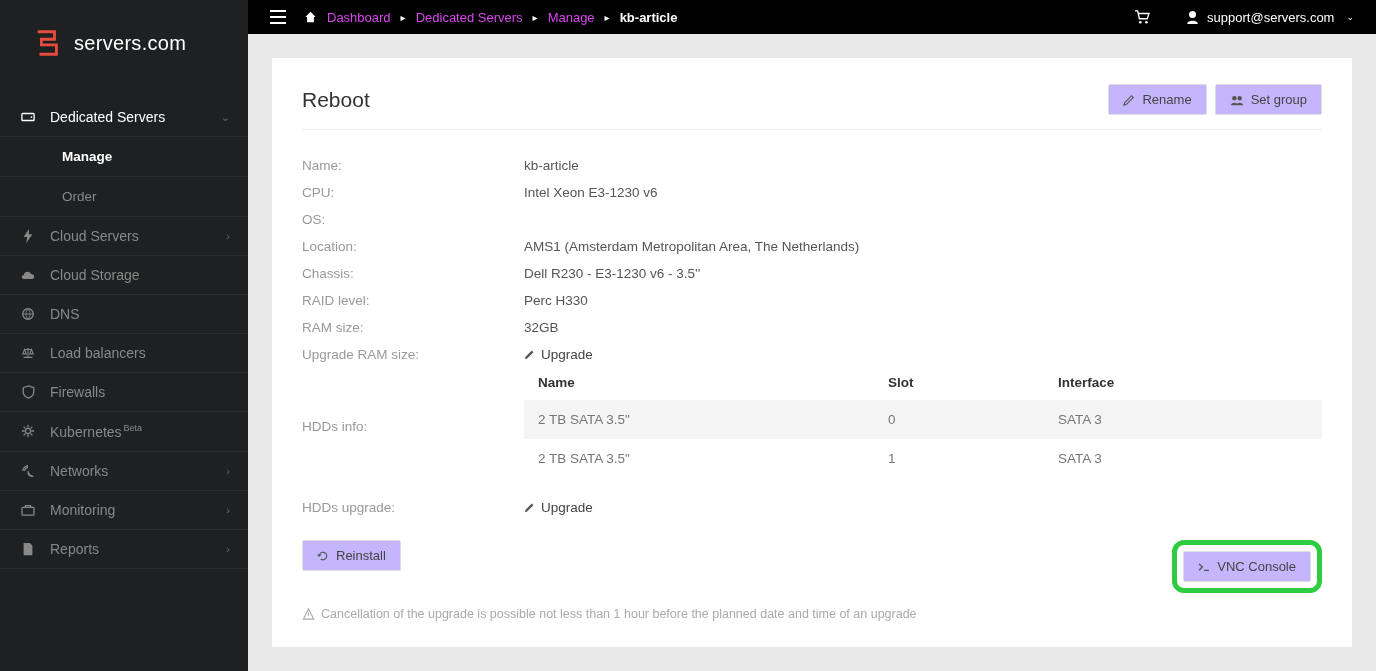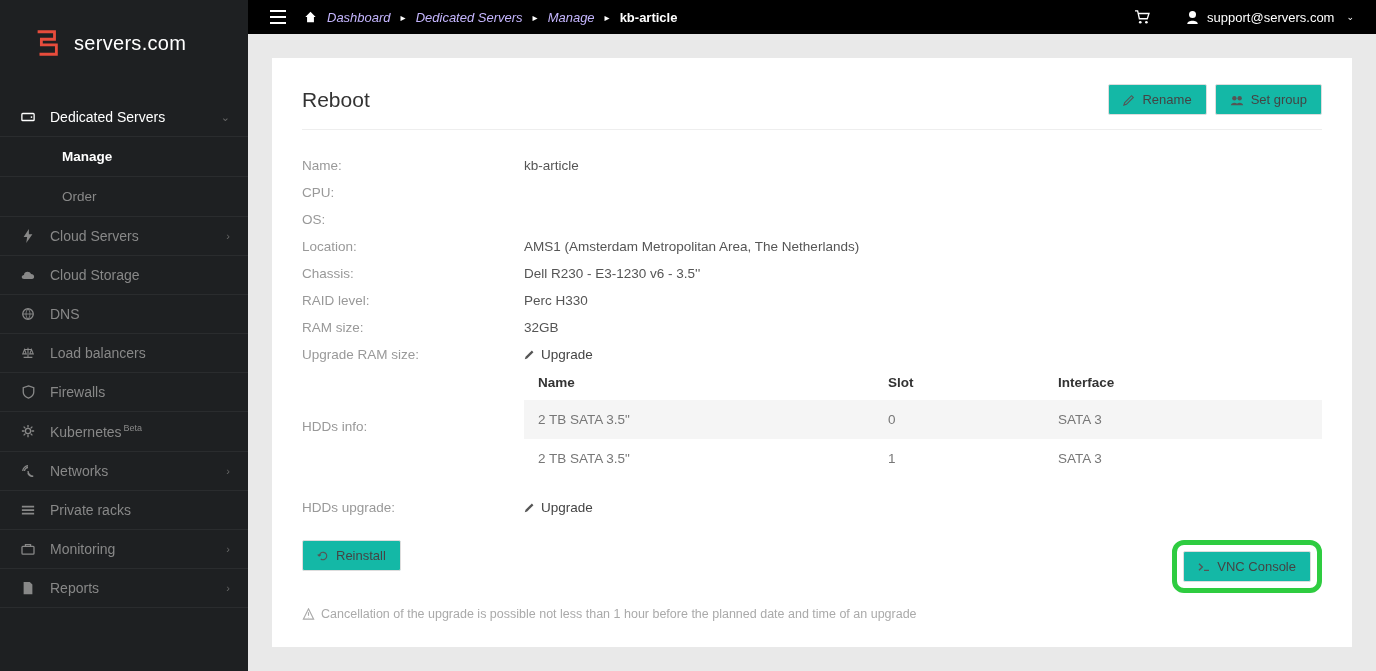--- a/index.html
+++ b/index.html
@@ -27,35 +27,35 @@
 .beta-tag { font-size: 9px; color: #888; vertical-align: super; margin-left: 2px; }
 
 
 .main-col { flex: 1; display: flex; flex-direction: column; }
 
 
 .topbar { background: #000; color: #fff; height: 45px; display: flex; align-items: center; padding: 0 22px; font-size: 13px; }
 .topbar .hamburger { margin-right: 18px; cursor: pointer; }
 .topbar .crumb { display: flex; align-items: center; gap: 10px; }
 .topbar .crumb-sep { font-size: 10px; color: #fff; }
-.topbar .crumb-link { color: #c4b5fd; cursor: pointer; font-style: italic; }
+.topbar .crumb-link { color: #d946ef; cursor: pointer; }
 .topbar .crumb-current { font-weight: 700; }
 .topbar .spacer { flex: 1; }
 .topbar .cart-icon, .topbar .user-area { cursor: pointer; display: flex; align-items: center; gap: 8px; }
 .topbar .cart-icon { margin-right: 36px; }
 .topbar .user-area { font-size: 13px; }
 .topbar .user-caret { font-size: 9px; margin-left: 4px; }
 
 
 .content-wrap { padding: 24px; }
 .card { background: #fff; padding: 26px 30px 26px 30px; }
 
 .card-header { display: flex; align-items: center; margin-bottom: 14px; }
 .card-title { font-size: 21px; color: #333; font-weight: 500; flex: 1; }
-.btn { background: #14b8a6; border: 1px solid #ddd; padding: 7px 14px; font-size: 13px; color: #444; cursor: pointer; display: inline-flex; align-items: center; gap: 7px; border-radius: 2px; }
+.btn { background: #c4b5fd; border: 1px solid #ddd; padding: 7px 14px; font-size: 13px; color: #444; cursor: pointer; display: inline-flex; align-items: center; gap: 7px; border-radius: 2px; }
 .btn + .btn { margin-left: 8px; }
 .hr { border: none; border-top: 1px solid #eee; margin-bottom: 22px; }
 
 .detail-row { display: flex; padding: 6px 0; font-size: 13.5px; }
 .detail-label { width: 222px; color: #999; }
 .detail-value { color: #555; flex: 1; }
 .upgrade-link { color: #444; cursor: pointer; display: inline-flex; align-items: center; gap: 6px; }
 
 
 .hdd-table { flex: 1; }
@@ -170,28 +170,20 @@
       <div class="nav-item top-level">
         <span class="nav-icon">
           <svg width="14" height="14" viewBox="0 0 16 16">
               <path d="M2 8 C2 5 5 2 8 2 M4 8 C4 6 6 4 8 4 M8 8 C8 11 11 14 14 14 M8 10 C8 12 10 14 12 14" fill="none" stroke="currentColor" stroke-width="1.5"></path>
             </svg>
         </span>
         <span class="nav-label">Networks</span>
         <span class="chevron">›</span>
       </div>
 
-      <div class="nav-item top-level">
-        <span class="nav-icon">
-          <svg width="14" height="12" viewBox="0 0 16 12">
-              <path d="M1 2 H15 M1 6 H15 M1 10 H15" stroke="currentColor" stroke-width="2"></path>
-            </svg>
-        </span>
-        <span class="nav-label">Private racks</span>
-      </div>
 
       <div class="nav-item top-level">
         <span class="nav-icon">
           <svg width="14" height="12" viewBox="0 0 16 14">
               <rect x="1" y="4" width="14" height="9" rx="1" fill="none" stroke="currentColor" stroke-width="1.5"></rect>
               <path d="M5 4 V2 H11 V4" fill="none" stroke="currentColor" stroke-width="1.5"></path>
             </svg>
         </span>
         <span class="nav-label">Monitoring</span>
         <span class="chevron">›</span>
@@ -277,20 +269,21 @@
           </button>
         </div>
         <hr class="hr">
 
         <div class="detail-row">
           <div class="detail-label">Name:</div>
           <div class="detail-value">kb-article</div>
         </div>
         <div class="detail-row">
           <div class="detail-label">CPU:</div>
+          <div class="detail-value">Intel Xeon E3-1230 v6</div>
         </div>
         <div class="detail-row">
           <div class="detail-label">OS:</div>
         </div>
         <div class="detail-row">
           <div class="detail-label">Location:</div>
           <div class="detail-value">AMS1 (Amsterdam Metropolitan Area, The Netherlands)</div>
         </div>
         <div class="detail-row">
           <div class="detail-label">Chassis:</div>

